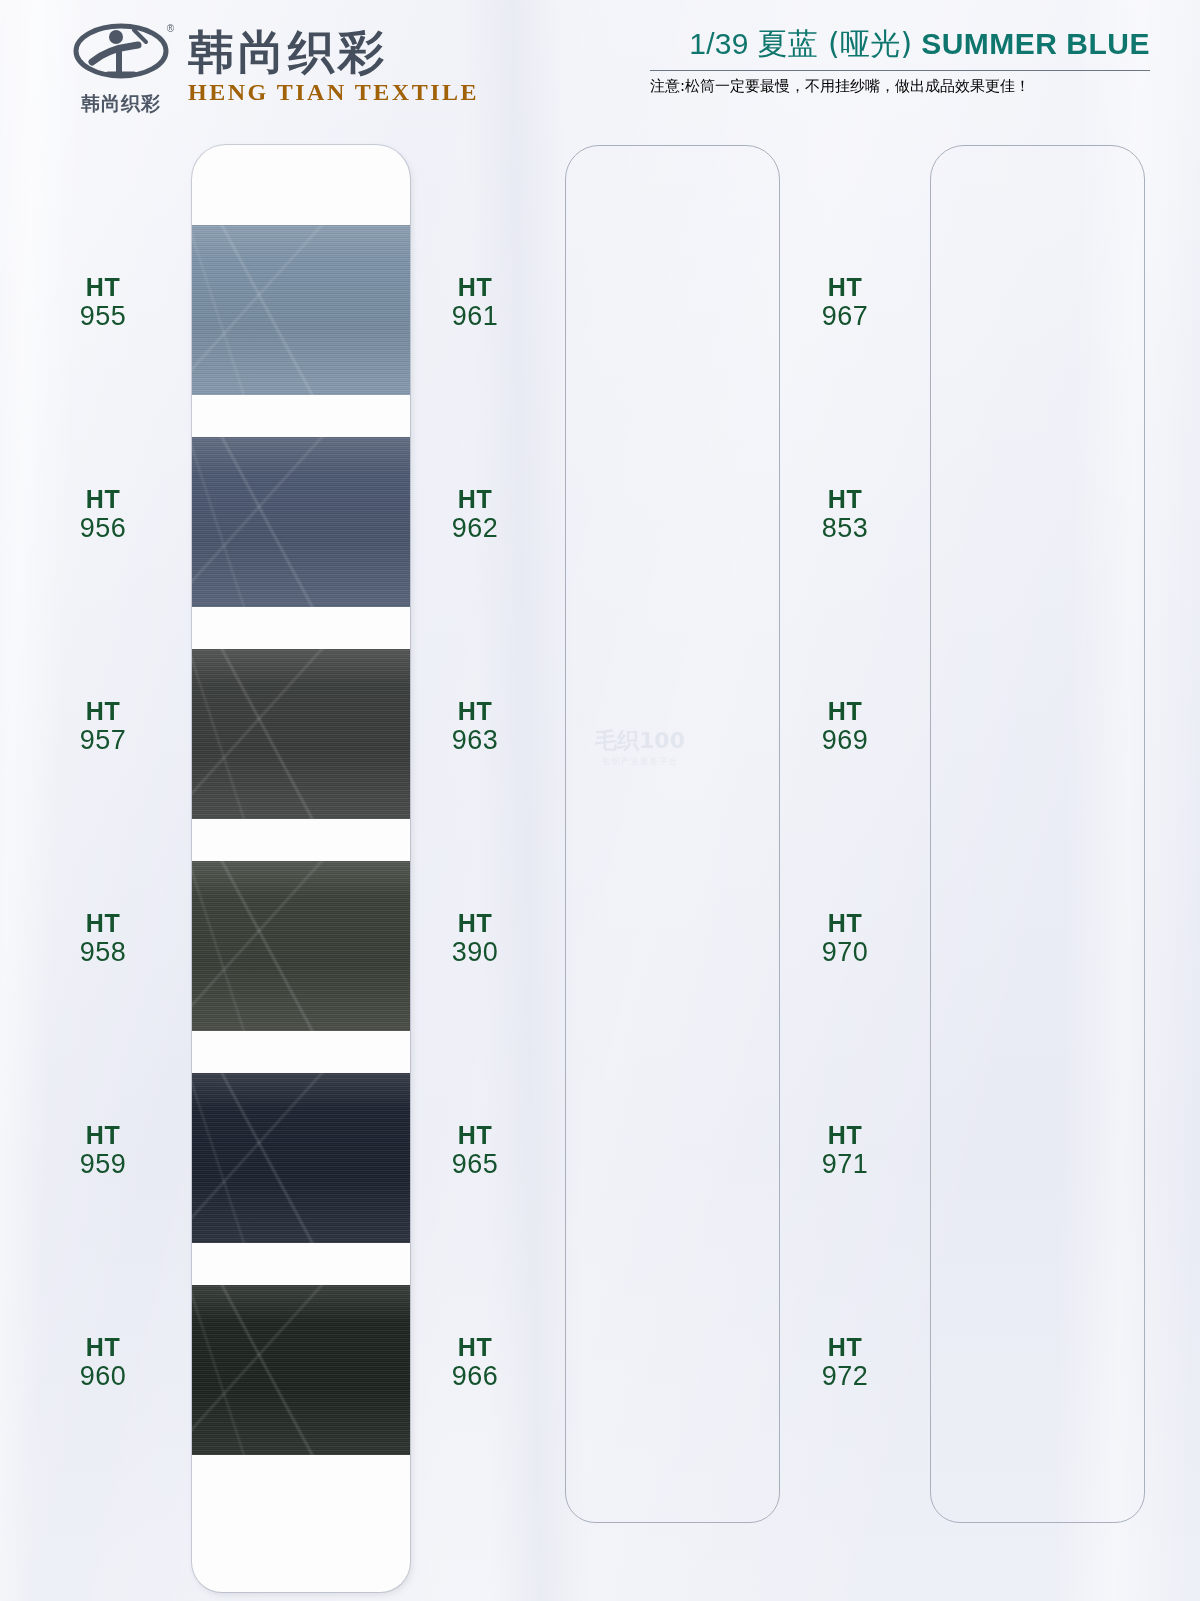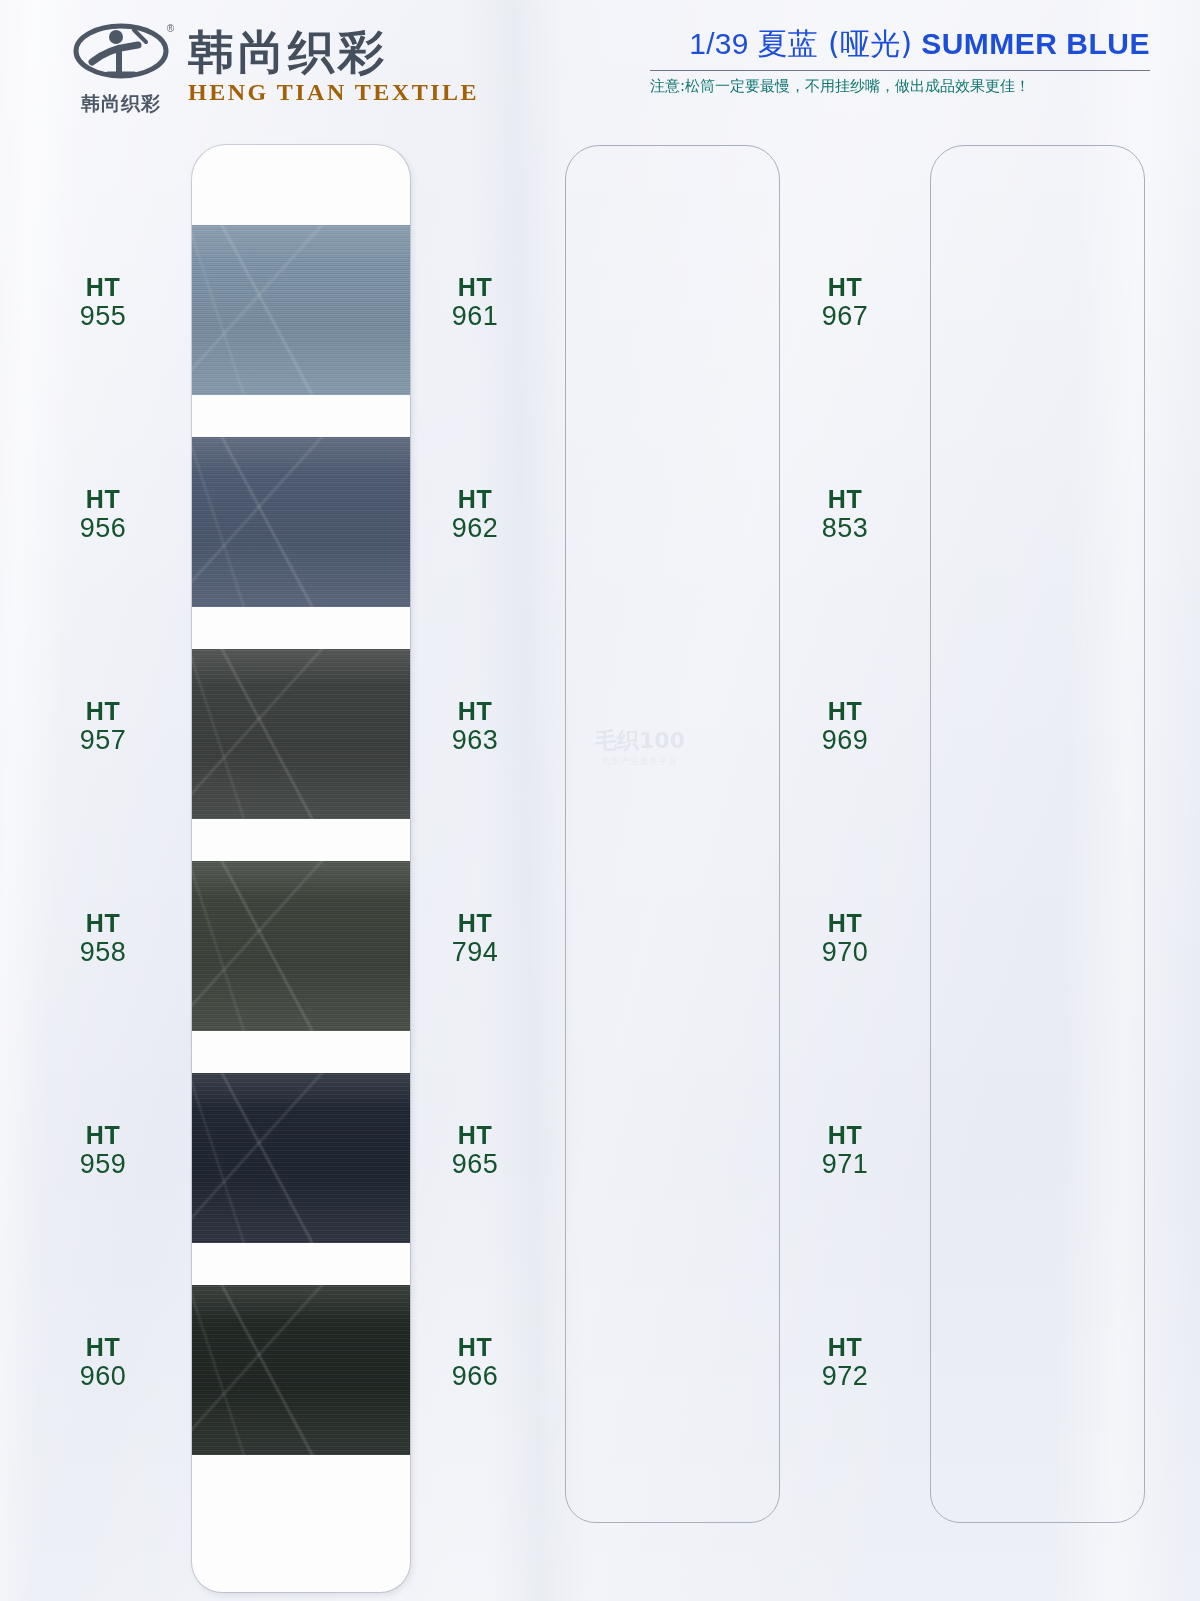--- a/index.html
+++ b/index.html
@@ -76,21 +76,21 @@
     font-weight: 700;
     color: #a16207;
     letter-spacing: 2.5px;
     margin-top: 3px;
   }
 
   .spec { position: absolute; right: 50px; top: 24px; width: 500px; text-align: left; }
   .spec-title {
     font-family: "Liberation Sans", sans-serif;
     font-size: 30px;
-    color: #1d4ed8;
+    color: #0f766e;
     white-space: nowrap;
     text-align: right;
     letter-spacing: 0.3px;
   }
   .spec-title .code { font-weight: 400; }
   .spec-title .cn { font-family: "DejaVu Sans", sans-serif; font-weight: 500; }
   .spec-title .en { font-weight: 700; letter-spacing: 0.5px; }
   .spec-rule {
     height: 1px;
     background: #6e7683;
@@ -99,21 +99,21 @@
   .spec-line {
     font-size: 17.5px;
     color: #4b5462;
     white-space: nowrap;
     letter-spacing: 0.2px;
     line-height: 1.35;
   }
   .spec-note {
     font-family: "DejaVu Sans", sans-serif;
     font-size: 15px;
-    color: #0f766e;
+    color: #000000;
     white-space: nowrap;
     line-height: 1.5;
   }
 
   
   .card-col { position: absolute; }
 
   .swatch-card {
     position: absolute;
     background: #fdfdfe;
@@ -317,21 +317,21 @@
       <div class="swatch-label" style="left: 420px; top: 485px;">
         <span class="prefix">HT</span>
         <span class="number">962</span>
       </div>
       <div class="swatch-label" style="left: 420px; top: 697px;">
         <span class="prefix">HT</span>
         <span class="number">963</span>
       </div>
       <div class="swatch-label" style="left: 420px; top: 909px;">
         <span class="prefix">HT</span>
-        <span class="number">794</span>
+        <span class="number">390</span>
       </div>
       <div class="swatch-label" style="left: 420px; top: 1121px;">
         <span class="prefix">HT</span>
         <span class="number">965</span>
       </div>
       <div class="swatch-label" style="left: 420px; top: 1333px;">
         <span class="prefix">HT</span>
         <span class="number">966</span>
       </div>
     </div>

